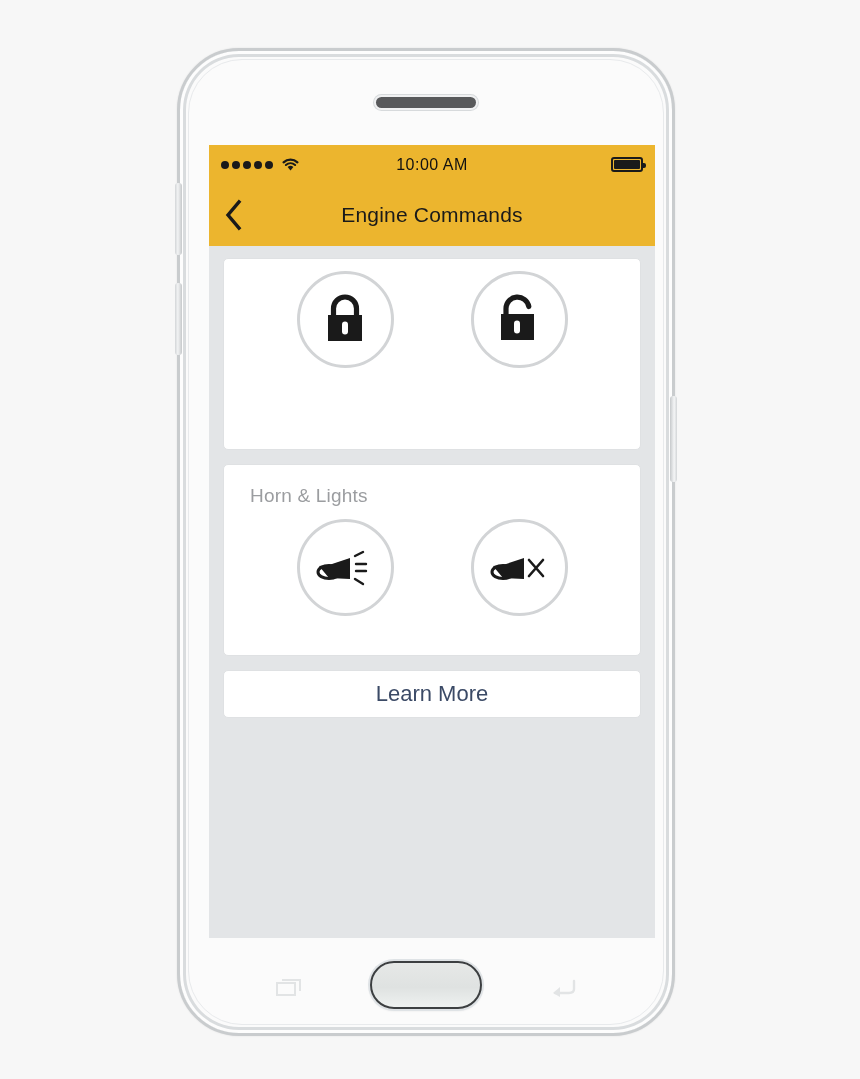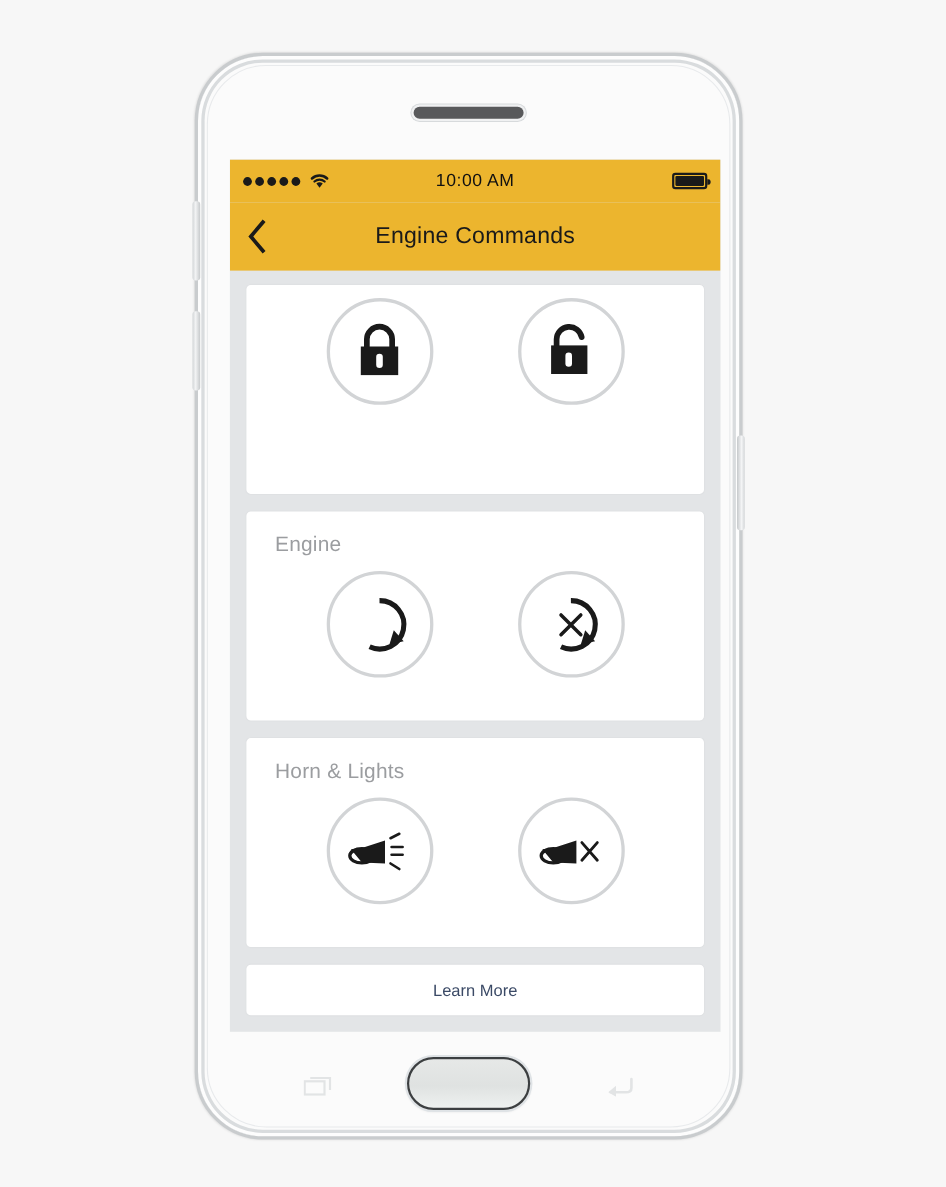--- a/index.html
+++ b/index.html
@@ -204,21 +204,21 @@
 
   
   .learn-more {
     background: #ffffff;
     border: 1px solid #dfe1e3;
     border-radius: 5px;
     height: 48px;
     display: flex;
     align-items: center;
     justify-content: center;
-    font-size: 15px;
+    font-size: 22px;
     color: #3b4a66;
     cursor: pointer;
     box-sizing: border-box;
   }
 
   
   .home-button {
     position: absolute;
     left: 50%;
     transform: translateX(-50%);
@@ -297,38 +297,20 @@
           <div class="circle-btn">
             <svg width="46" height="54" viewBox="0 0 46 54">
               <path d="M10 21 V15.5 a11.5 11.5 0 0 1 22.8 -2.0" stroke="#1a1a1a" stroke-width="5.2" fill="none" stroke-linecap="round"></path>
               <rect x="5" y="21" width="33" height="26" fill="#1a1a1a"></rect>
               <rect x="18" y="27.5" width="6" height="13" rx="3" fill="#ffffff"></rect>
             </svg>
           </div>
         </div>
       </div>
 
-      <div class="card">
-        <div class="card-title">Engine</div>
-        <div class="card-buttons">
-          <div class="circle-btn">
-            <svg width="54" height="54" viewBox="0 0 54 54">
-              <path d="M27 5 a22 22 0 1 1 -9 42" stroke="#1a1a1a" stroke-width="4.6" fill="none" stroke-linecap="butt"></path>
-              <path d="M40 32 L49 42 L36 45 Z" fill="#1a1a1a"></path>
-            </svg>
-          </div>
-          <div class="circle-btn">
-            <svg width="54" height="54" viewBox="0 0 54 54">
-              <path d="M27 5 a22 22 0 1 1 -9 42" stroke="#1a1a1a" stroke-width="4.6" fill="none" stroke-linecap="butt"></path>
-              <path d="M40 32 L49 42 L36 45 Z" fill="#1a1a1a"></path>
-              <path d="M18 18 L36 36 M36 18 L18 36" stroke="#1a1a1a" stroke-width="3.2" stroke-linecap="round"></path>
-            </svg>
-          </div>
-        </div>
-      </div>
 
       <div class="card">
         <div class="card-title">Horn &amp; Lights</div>
         <div class="card-buttons">
           <div class="circle-btn">
             <svg width="58" height="42" viewBox="0 0 58 42">
               <ellipse cx="13" cy="25" rx="11" ry="6.5" fill="none" stroke="#1a1a1a" stroke-width="3"></ellipse>
               <path d="M3 19 L13 18 L34 11 L34 32 L13 31 Z" fill="#1a1a1a"></path>
               <path d="M39 9 L47 5" stroke="#1a1a1a" stroke-width="2.4" stroke-linecap="round"></path>
               <path d="M40 17 L50 17" stroke="#1a1a1a" stroke-width="2.4" stroke-linecap="round"></path>

